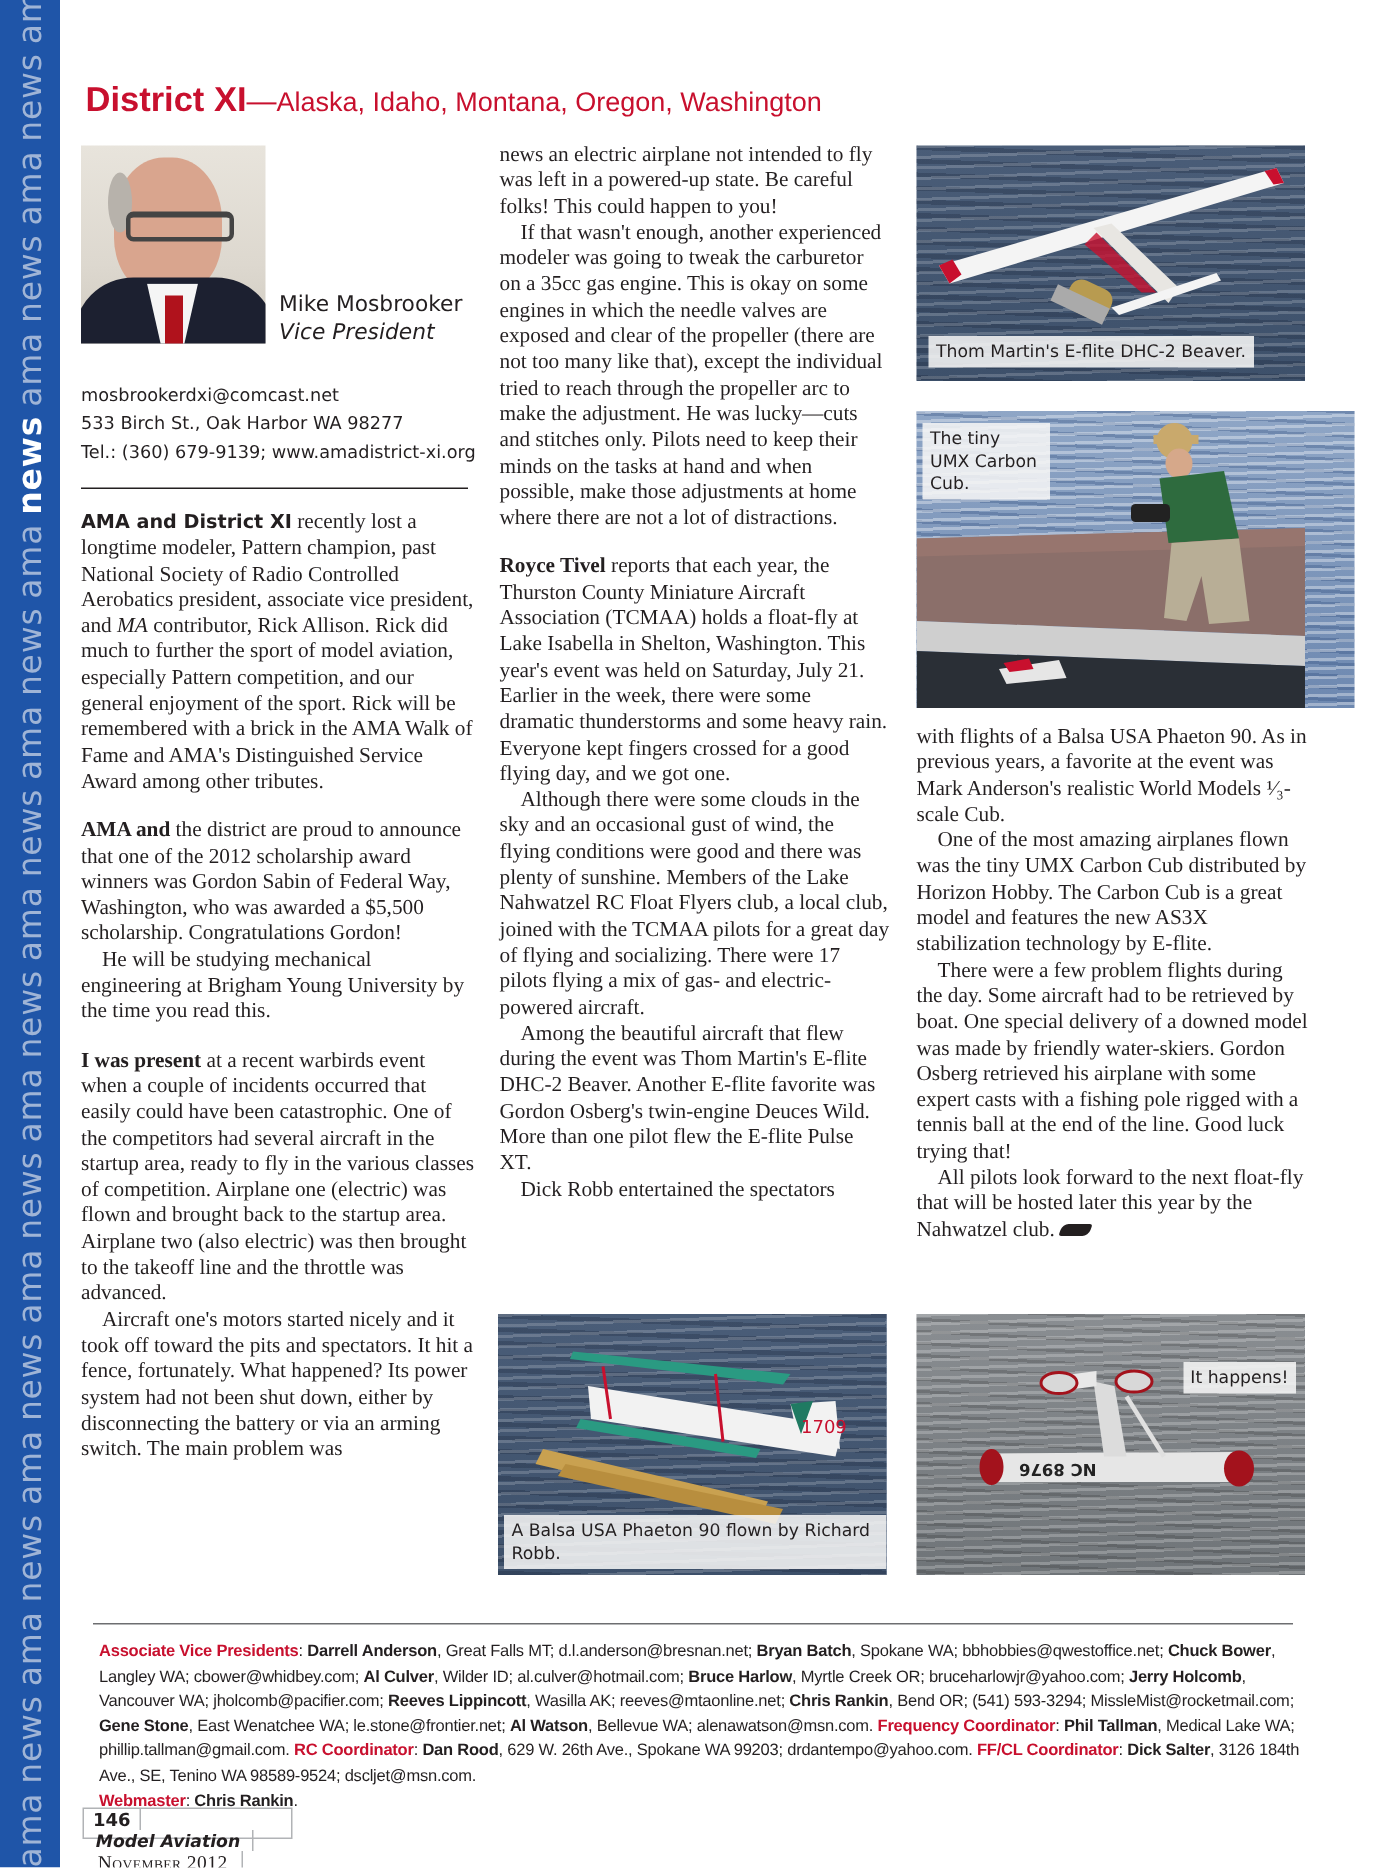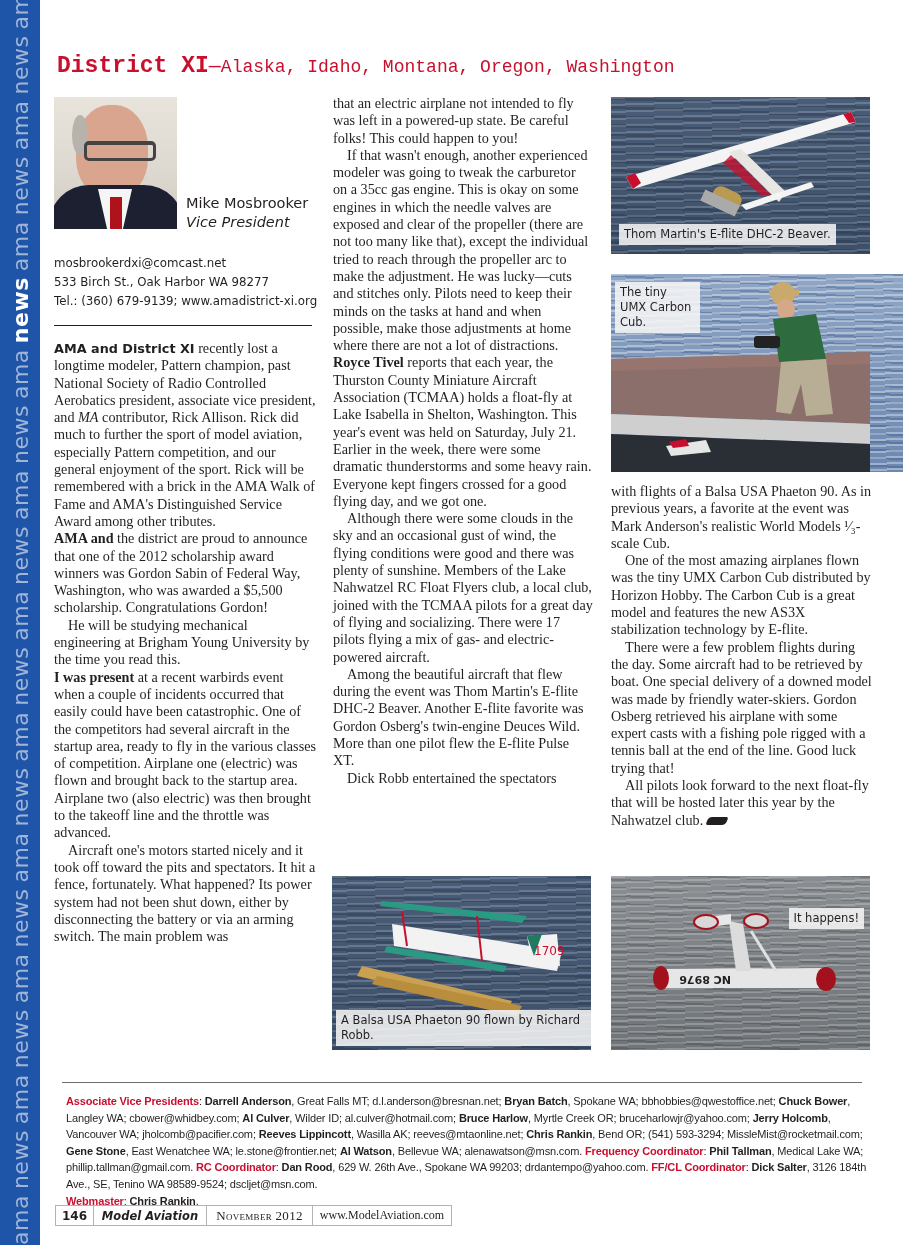--- a/index.html
+++ b/index.html
@@ -17,21 +17,21 @@
     display: flex; align-items: center; white-space: nowrap;
     font-family: "DejaVu Sans", sans-serif; font-size: 22px; letter-spacing: 0.5px;
     color: #9fb4d6; padding-left: 0;
   }
   .side-banner .rot span { margin-right: 6px; }
   .side-banner .rot .hl { color: #ffffff; font-weight: bold; }
 
   
   .heading {
     position: absolute; left: 57px; top: 53px;
-    font-family: Liberation Mono, monospace; color: #c8102e; white-space: nowrap; text-align: center;
+    font-family: Liberation Sans, sans-serif; color: #c8102e; white-space: nowrap; text-align: center;
   }
   .heading .h-main { font-size: 23px; font-weight: bold; }
   .heading .h-dash { font-size: 20px; }
   .heading .h-sub { font-size: 18px; }
 
   
   .portrait {
     position: absolute; left: 54px; top: 97px; width: 123px; height: 132px;
     background: linear-gradient(180deg, #e8e4dc 0%, #ddd8cf 60%, #cfcac0 100%);
     overflow: hidden;
@@ -72,21 +72,21 @@
     white-space: nowrap;
   }
   .rule1 { position: absolute; left: 54px; top: 325px; width: 258px; height: 1px; background: #231f20; }
 
   
   .col {
     position: absolute; font-size: 14.2px; line-height: 17.3px; color: #231f20;
   }
   .col p { text-indent: 0; }
   .col p.ind { text-indent: 14px; }
-  .col p.gap { margin-top: 0; }
+  .col p.gap { margin-top: 15px; }
   .col .lead { font-weight: bold; }
   .col .lead-sans { font-family: "DejaVu Sans", sans-serif; font-weight: bold; font-size: 12.8px; }
   .col1 { left: 54px; top: 340px; width: 262px; }
   .col2 { left: 333px; top: 95px; width: 260px; }
   .col3 { left: 611px; top: 483px; width: 262px; }
 
   .end-mark { display: inline-block; width: 20px; height: 8px; background: #231f20;
     border-radius: 4px 2px 4px 2px; transform: skewX(-20deg); vertical-align: middle; margin-left: 4px; }
 
   
@@ -127,20 +127,21 @@
     font-family: "Liberation Sans", "DejaVu Sans", sans-serif; font-size: 11px; line-height: 16.6px; color: #231f20;
     letter-spacing: -0.15px;
   }
   .credits .lbl { color: #c8102e; font-weight: bold; }
   .credits b { font-weight: bold; }
 
   
   .folio {
     position: absolute; left: 55px; top: 1205px; height: 21px; display: flex;
     border: 1px solid #b1b3b6;
+    flex-direction: column;
   }
   .folio > div { border-right: 1px solid #b1b3b6; display: flex; align-items: center; padding: 0 10px; white-space: nowrap; }
   .folio > div:last-child { border-right: none; }
   .folio .pg { font-family: "DejaVu Sans", sans-serif; font-weight: bold; font-size: 12px; width: 38px; justify-content: center; padding: 0; }
   .folio .mag { font-family: "DejaVu Sans", sans-serif; font-weight: bold; font-style: italic; font-size: 11.5px; width: 113px; justify-content: center; padding: 0; }
   .folio .issue { font-family: "Liberation Serif", serif; font-size: 13px; font-variant: small-caps; letter-spacing: 0.3px; width: 106px; justify-content: center; padding: 0; }
   .folio .url { font-family: "Liberation Serif", serif; font-size: 12px; width: 138px; justify-content: center; padding: 0; }
 </style>
 </head>
 <body>
@@ -198,21 +199,21 @@
 
 <div class="col col1">
   <p><span class="lead-sans">AMA and District XI</span><span> recently lost a longtime modeler, Pattern champion, past National Society of Radio Controlled Aerobatics president, associate vice president, and </span><i>MA</i><span> contributor, Rick Allison. Rick did much to further the sport of model aviation, especially Pattern competition, and our general enjoyment of the sport. Rick will be remembered with a brick in the AMA Walk of Fame and AMA's Distinguished Service Award among other tributes.</span></p>
   <p class="gap"><span class="lead">AMA and</span><span> the district are proud to announce that one of the 2012 scholarship award winners was Gordon Sabin of Federal Way, Washington, who was awarded a $5,500 scholarship. Congratulations Gordon!</span></p>
   <p class="ind">He will be studying mechanical engineering at Brigham Young University by the time you read this.</p>
   <p class="gap"><span class="lead">I was present</span><span> at a recent warbirds event when a couple of incidents occurred that easily could have been catastrophic. One of the competitors had several aircraft in the startup area, ready to fly in the various classes of competition. Airplane one (electric) was flown and brought back to the startup area. Airplane two (also electric) was then brought to the takeoff line and the throttle was advanced.</span></p>
   <p class="ind">Aircraft one's motors started nicely and it took off toward the pits and spectators. It hit a fence, fortunately. What happened? Its power system had not been shut down, either by disconnecting the battery or via an arming switch. The main problem was</p>
 </div>
 
 <div class="col col2">
-  <p>that an electric airplane not intended to fly was left in a powered-up state. Be careful folks! This could happen to you!</p>
+  <p>news an electric airplane not intended to fly was left in a powered-up state. Be careful folks! This could happen to you!</p>
   <p class="ind">If that wasn't enough, another experienced modeler was going to tweak the carburetor on a 35cc gas engine. This is okay on some engines in which the needle valves are exposed and clear of the propeller (there are not too many like that), except the individual tried to reach through the propeller arc to make the adjustment. He was lucky—cuts and stitches only. Pilots need to keep their minds on the tasks at hand and when possible, make those adjustments at home where there are not a lot of distractions.</p>
   <p class="gap"><span class="lead">Royce Tivel</span><span> reports that each year, the Thurston County Miniature Aircraft Association (TCMAA) holds a float-fly at Lake Isabella in Shelton, Washington. This year's event was held on Saturday, July 21. Earlier in the week, there were some dramatic thunderstorms and some heavy rain. Everyone kept fingers crossed for a good flying day, and we got one.</span></p>
   <p class="ind">Although there were some clouds in the sky and an occasional gust of wind, the flying conditions were good and there was plenty of sunshine. Members of the Lake Nahwatzel RC Float Flyers club, a local club, joined with the TCMAA pilots for a great day of flying and socializing. There were 17 pilots flying a mix of gas- and electric-powered aircraft.</p>
   <p class="ind">Among the beautiful aircraft that flew during the event was Thom Martin's E-flite DHC-2 Beaver. Another E-flite favorite was Gordon Osberg's twin-engine Deuces Wild. More than one pilot flew the E-flite Pulse XT.</p>
   <p class="ind">Dick Robb entertained the spectators</p>
 </div>
 
 <div class="col col3">
   <p><span>with flights of a Balsa USA Phaeton 90. As in previous years, a favorite at the event was Mark Anderson's realistic World Models </span><span>¹⁄₃</span><span>-scale Cub.</span></p>
   <p class="ind">One of the most amazing airplanes flown was the tiny UMX Carbon Cub distributed by Horizon Hobby. The Carbon Cub is a great model and features the new AS3X stabilization technology by E-flite.</p>

